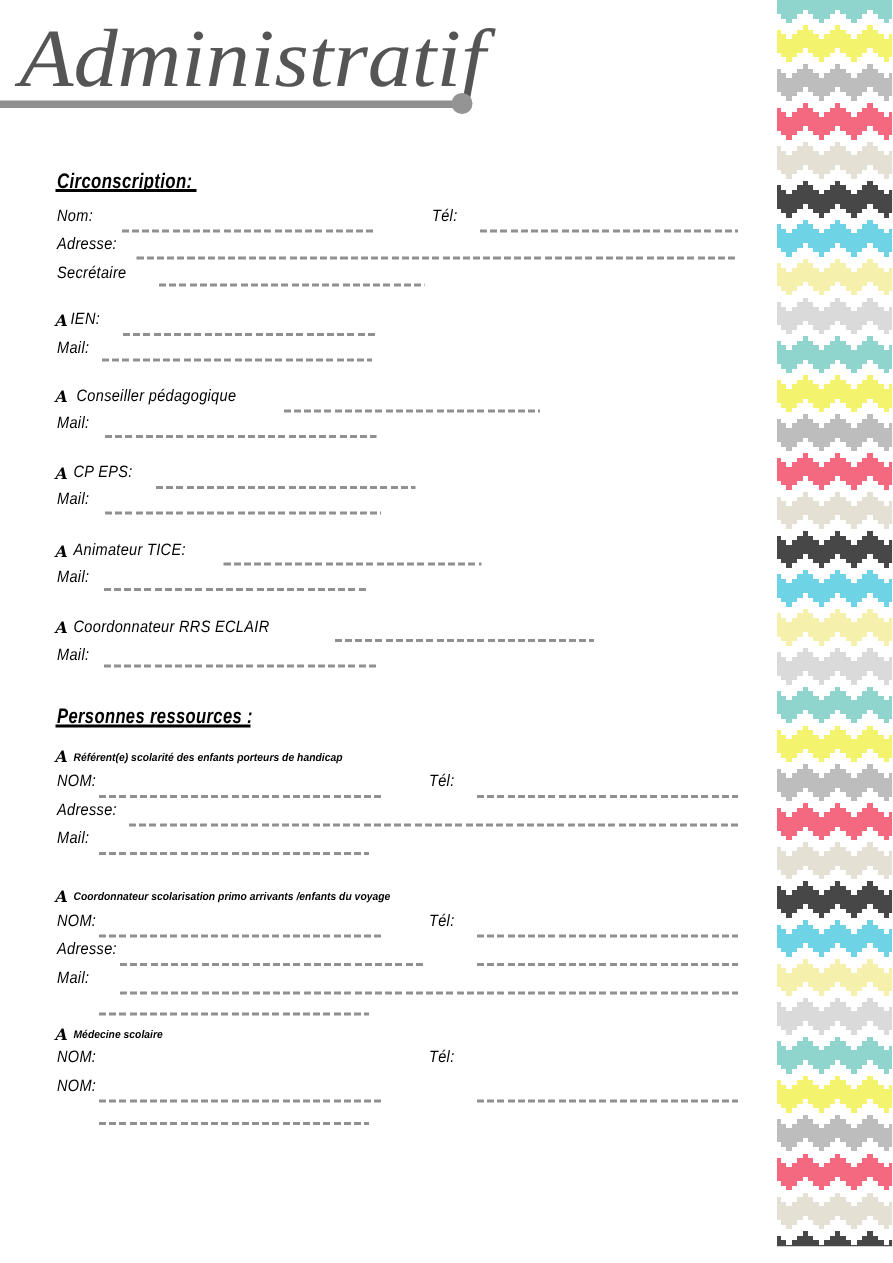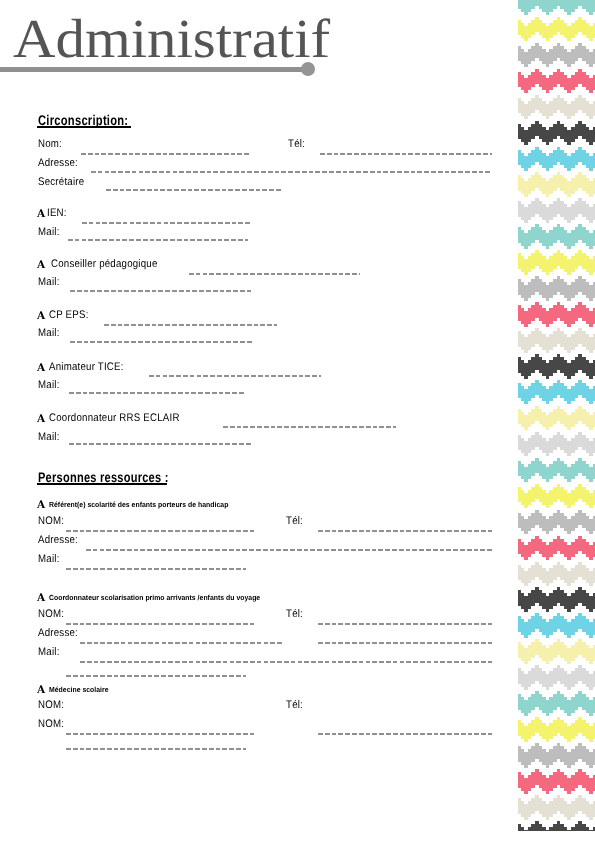--- a/index.html
+++ b/index.html
@@ -2,21 +2,21 @@
 <html><head>
 <meta charset="utf-8">
 <title>Administratif</title>
 <style>
   html,body { margin:0; padding:0; }
   body {
     width:595px; height:842px; background:#ffffff; position:relative; overflow:hidden;
     font-family:"Liberation Sans", sans-serif; color:#000;
     -webkit-font-smoothing:antialiased; text-rendering:geometricPrecision;
   }
-  .page { position:absolute; left:0; top:0; width:595px; height:842px; overflow:hidden; }
+  .page { position:absolute; left:0; top:0; width:595px; height:842px; overflow:hidden;font-style:italic; }
 
   .title {
     position:absolute; left:13px; top:11px;
     font-family:"Liberation Serif", serif; font-size:55px; line-height:1;
     color:#555555; white-space:nowrap;
     transform:scaleX(1.07); transform-origin:left top;
   }
   .rule { position:absolute; left:0; top:67px; width:305px; height:5px; background:#909090; }
   .dot  { position:absolute; left:301px; top:62px; width:14px; height:14px; border-radius:50%; background:#949494; }
 

